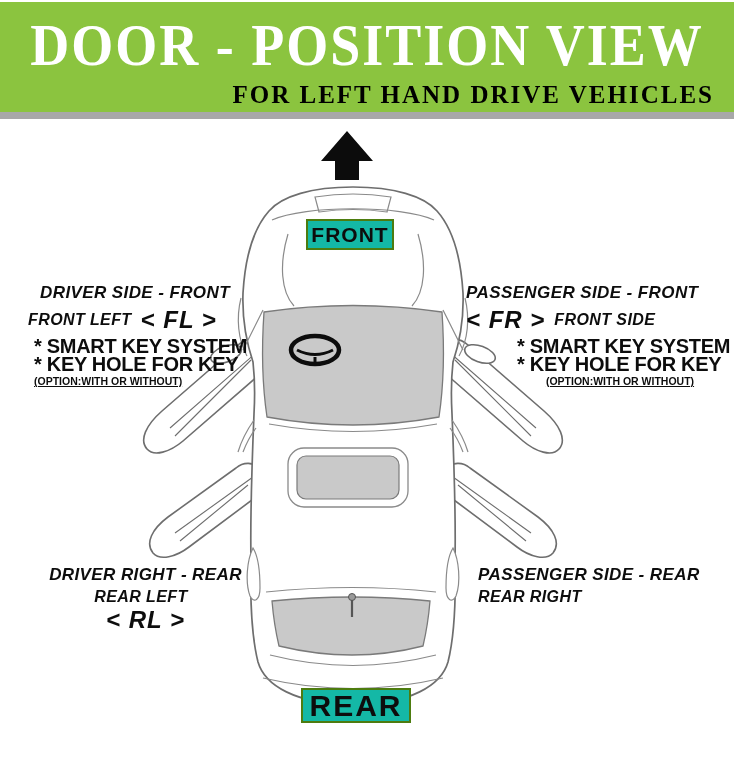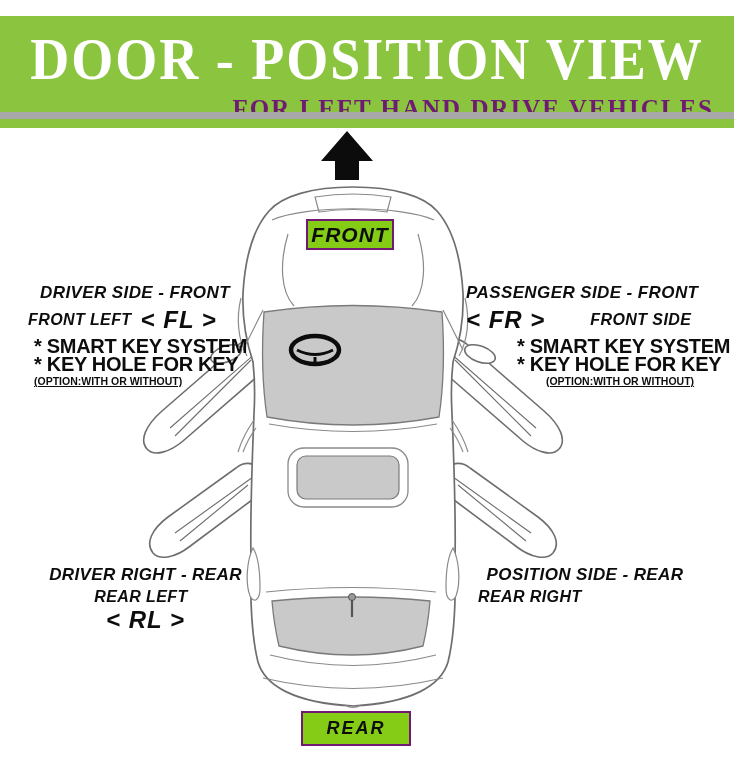--- a/index.html
+++ b/index.html
@@ -5,32 +5,32 @@
   html,body{margin:0;padding:0;}
   body{
     width:734px;height:774px;position:relative;background:#ffffff;
     font-family:"Liberation Sans",sans-serif;overflow:hidden;
     -webkit-font-smoothing:antialiased;
   }
   .abs{position:absolute;}
 
   
   .header{
-    left:0;top:16px;width:734px;height:112px;background:#8bc43f;
+    left:0;top:2px;width:734px;height:112px;background:#8bc43f;
   }
   .header-title{
     left:0;top:12px;width:100%;text-align:center;
     font-family:"Liberation Serif",serif;font-weight:700;
     font-size:54px;line-height:58px;color:#ffffff;letter-spacing:2px;
     transform:scaleY(1.08);transform-origin:top center;white-space:nowrap;
   }
   .header-subtitle{
     right:20px;top:79px;
     font-family:"Liberation Serif",serif;font-weight:700;
-    font-size:25px;line-height:27px;color:#701a75;letter-spacing:2px;white-space:nowrap;
+    font-size:25px;line-height:27px;color:#000000;letter-spacing:2px;white-space:nowrap;
   }
   .divider{left:0;top:112px;width:734px;height:7px;background:#a8a8a8;}
 
   
   .art{left:0;top:0;width:734px;height:774px;z-index:1;}
 
   
   .txt{z-index:2;color:#0d0d0d;}
   .quad-heading{
     font-style:italic;font-weight:700;font-size:17px;line-height:17px;
@@ -46,26 +46,26 @@
   .gap-l-wide{}
   .note{
     font-weight:700;font-size:20px;line-height:17px;
     letter-spacing:-.3px;white-space:nowrap;
   }
   .option{
     font-weight:700;font-size:10.5px;line-height:12px;
     text-decoration:underline;white-space:nowrap;text-align:center;
   }
   .dir-box{
-    border:2px solid #701a75;background:#84cc16;
+    border:2px solid #4d7c0f;background:#14b8a6;
     display:flex;align-items:center;justify-content:center;
-    font-style:italic;font-weight:700;white-space:nowrap;
+    font-weight:700;white-space:nowrap;
   }
   .front-box{left:306px;top:219px;width:84px;height:27px;font-size:21px;letter-spacing:1px;}
-  .rear-box{left:301px;top:711px;width:106px;height:31px;font-size:18px;letter-spacing:2px;}
+  .rear-box{left:301px;top:688px;width:106px;height:31px;font-size:30px;letter-spacing:2px;}
 </style>
 </head>
 <body>
 
 <div class="abs header">
   <div class="abs header-title">DOOR - POSITION VIEW</div>
   <div class="abs header-subtitle">FOR LEFT HAND DRIVE VEHICLES</div>
 </div>
 <div class="abs divider"></div>
 
@@ -146,30 +146,30 @@
 <div class="abs txt quad-heading" style="left:28px;top:284px;width:214px;">DRIVER SIDE - FRONT</div>
 <div class="abs txt pos-line" style="left:28px;top:306px;width:214px;">
   <span class="pos-small gap-r">FRONT LEFT</span>
   <span class="pos-code">&lt; FL &gt;</span>
 </div>
 <div class="abs txt note" style="left:34px;top:338px;">* SMART KEY SYSTEM</div>
 <div class="abs txt note" style="left:34px;top:356px;">* KEY HOLE FOR KEY</div>
 <div class="abs txt option" style="left:34px;top:375px;width:140px;">(OPTION:WITH OR WITHOUT)</div>
 
 <div class="abs txt quad-heading" style="left:466px;top:284px;width:224px;">PASSENGER SIDE - FRONT</div>
-<div class="abs txt pos-line" style="left:466px;top:306px;width:212px;gap:36px;">
+<div class="abs txt pos-line" style="left:466px;top:306px;width:212px;">
   <span class="pos-code gap-r">&lt; FR &gt;</span>
   <span class="pos-small">FRONT SIDE</span>
 </div>
 <div class="abs txt note" style="left:517px;top:338px;">* SMART KEY SYSTEM</div>
 <div class="abs txt note" style="left:517px;top:356px;">* KEY HOLE FOR KEY</div>
 <div class="abs txt option" style="left:537px;top:375px;width:166px;">(OPTION:WITH OR WITHOUT)</div>
 
 <div class="abs txt quad-heading" style="left:43px;top:566px;width:205px;">DRIVER RIGHT - REAR</div>
 <div class="abs txt pos-line" style="left:43px;top:588px;width:205px;flex-direction:column;">
   <span class="pos-small gap-r">REAR LEFT</span>
   <span class="pos-code">&lt; RL &gt;</span>
 </div>
 
-<div class="abs txt quad-heading" style="left:478px;top:566px;width:214px;">POSITION SIDE - REAR</div>
+<div class="abs txt quad-heading" style="left:478px;top:566px;width:214px;">PASSENGER SIDE - REAR</div>
 <div class="abs txt pos-line" style="left:478px;top:588px;width:210px;">
   <span class="pos-small gap-l-wide">REAR RIGHT</span>
 </div>
 
 </body></html>

